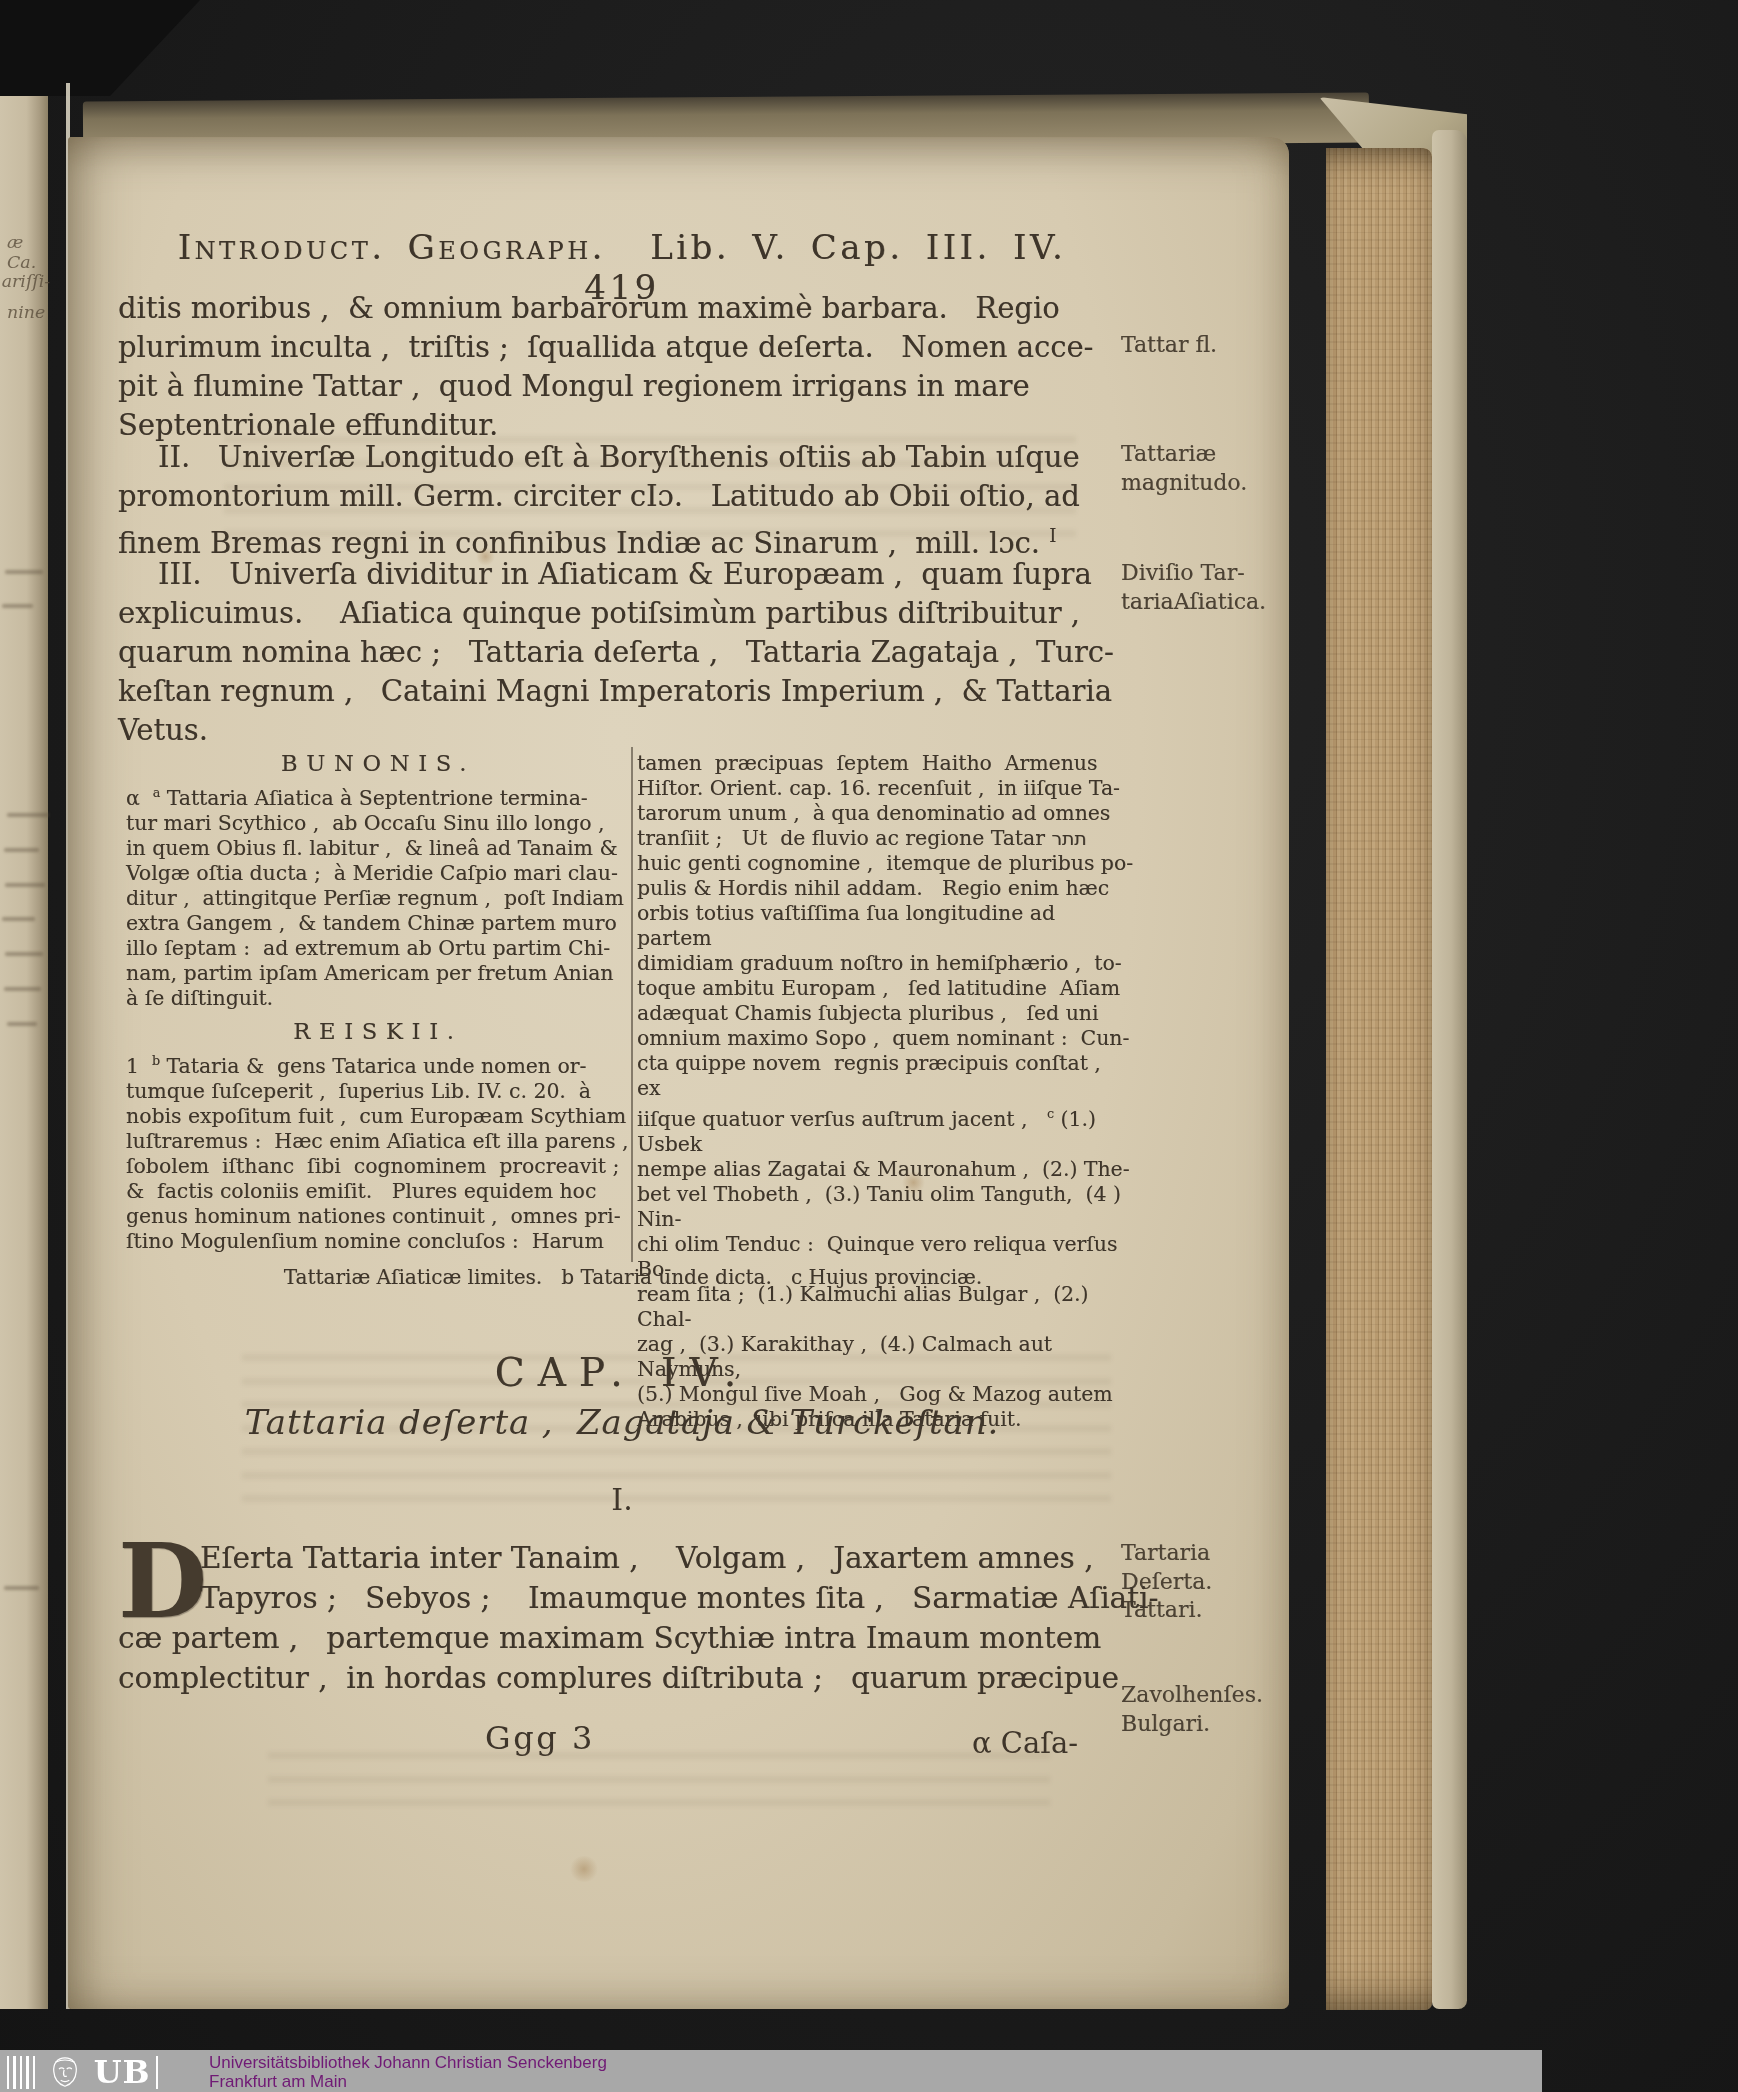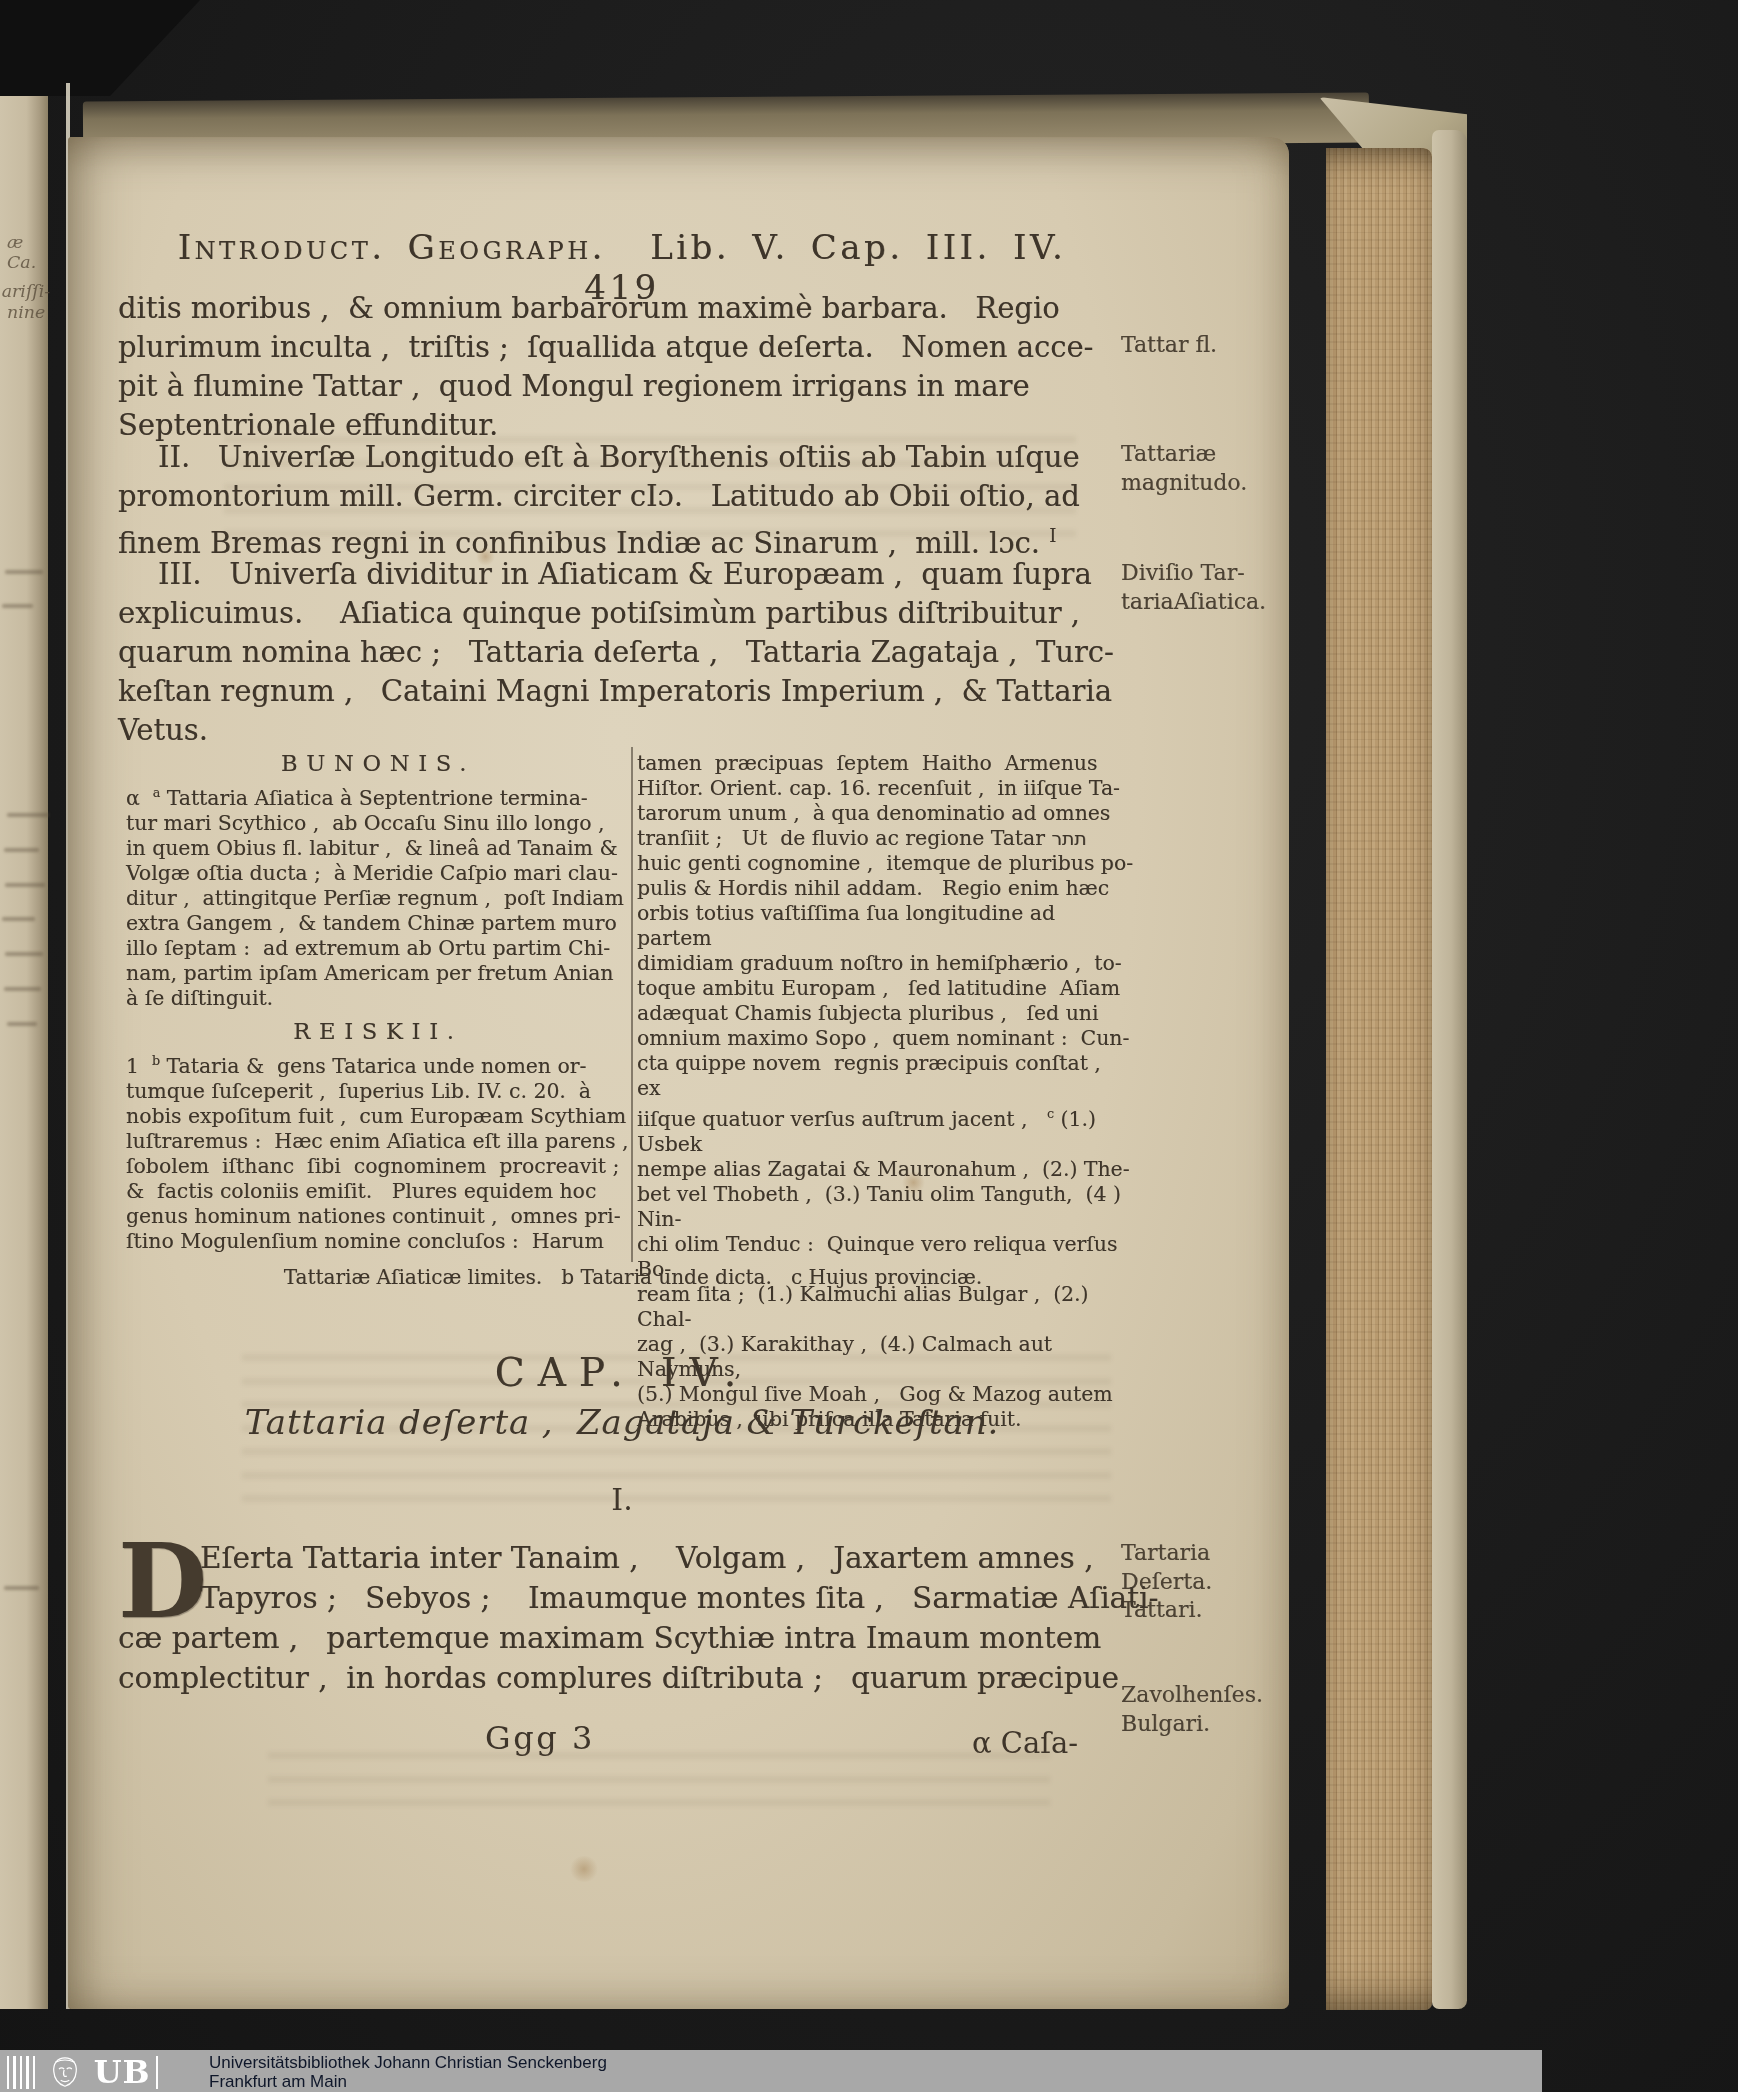--- a/index.html
+++ b/index.html
@@ -91,30 +91,30 @@
   
   .footer-bar{position:absolute;left:0;bottom:0;width:1542px;height:43px;background:#a8a8a8;
     font-family:"Liberation Sans",sans-serif;}
   .ub-logo{position:absolute;left:7px;top:3.5px;height:37px;display:flex;align-items:center;}
   .ub-stripes{display:flex;gap:4.3px;height:33px;align-items:stretch;margin-right:5.2px;}
   .ub-stripes i{display:block;width:2.2px;background:#fff;}
   .ub-portrait{width:50px;height:35px;margin-right:3.5px;}
   .ub-text{font-family:"DejaVu Serif",serif;font-weight:bold;font-size:32px;color:#fff;
     letter-spacing:0.9px;line-height:35px;}
   .ub-vline{width:2.6px;height:33px;background:#fff;margin-left:5.2px;}
-  .footer-text{position:absolute;left:209px;top:2.6px;color:#0f172a;font-size:17px;line-height:19px;}
+  .footer-text{position:absolute;left:209px;top:2.6px;color:#701a75;font-size:17px;line-height:19px;}
 </style>
 </head>
 <body>
 
 <div id="stage">
 
   <div class="facing-strip">
     <div class="frag" style="left:7px;top:149px;">æ Ca.</div>
-    <div class="frag" style="left:1.7px;top:198px;text-align:right;">ariſſi-</div>
+    <div class="frag" style="left:1.7px;top:188px;text-align:right;">ariſſi-</div>
     <div class="frag" style="left:7px;top:219px;">nine</div>
     <div class="frag-smudge" style="left:5.2px;top:487px;width:38px;"></div>
     <div class="frag-smudge" style="left:1.7px;top:521px;width:31px;"></div>
     <div class="frag-smudge" style="left:7px;top:730px;width:42px;"></div>
     <div class="frag-smudge" style="left:3.5px;top:765px;width:35px;"></div>
     <div class="frag-smudge" style="left:5.2px;top:800px;width:40px;"></div>
     <div class="frag-smudge" style="left:1.7px;top:834px;width:33px;"></div>
     <div class="frag-smudge" style="left:5.2px;top:869px;width:38px;"></div>
     <div class="frag-smudge" style="left:3.5px;top:904px;width:37px;"></div>
     <div class="frag-smudge" style="left:7px;top:939px;width:29.5px;"></div>

